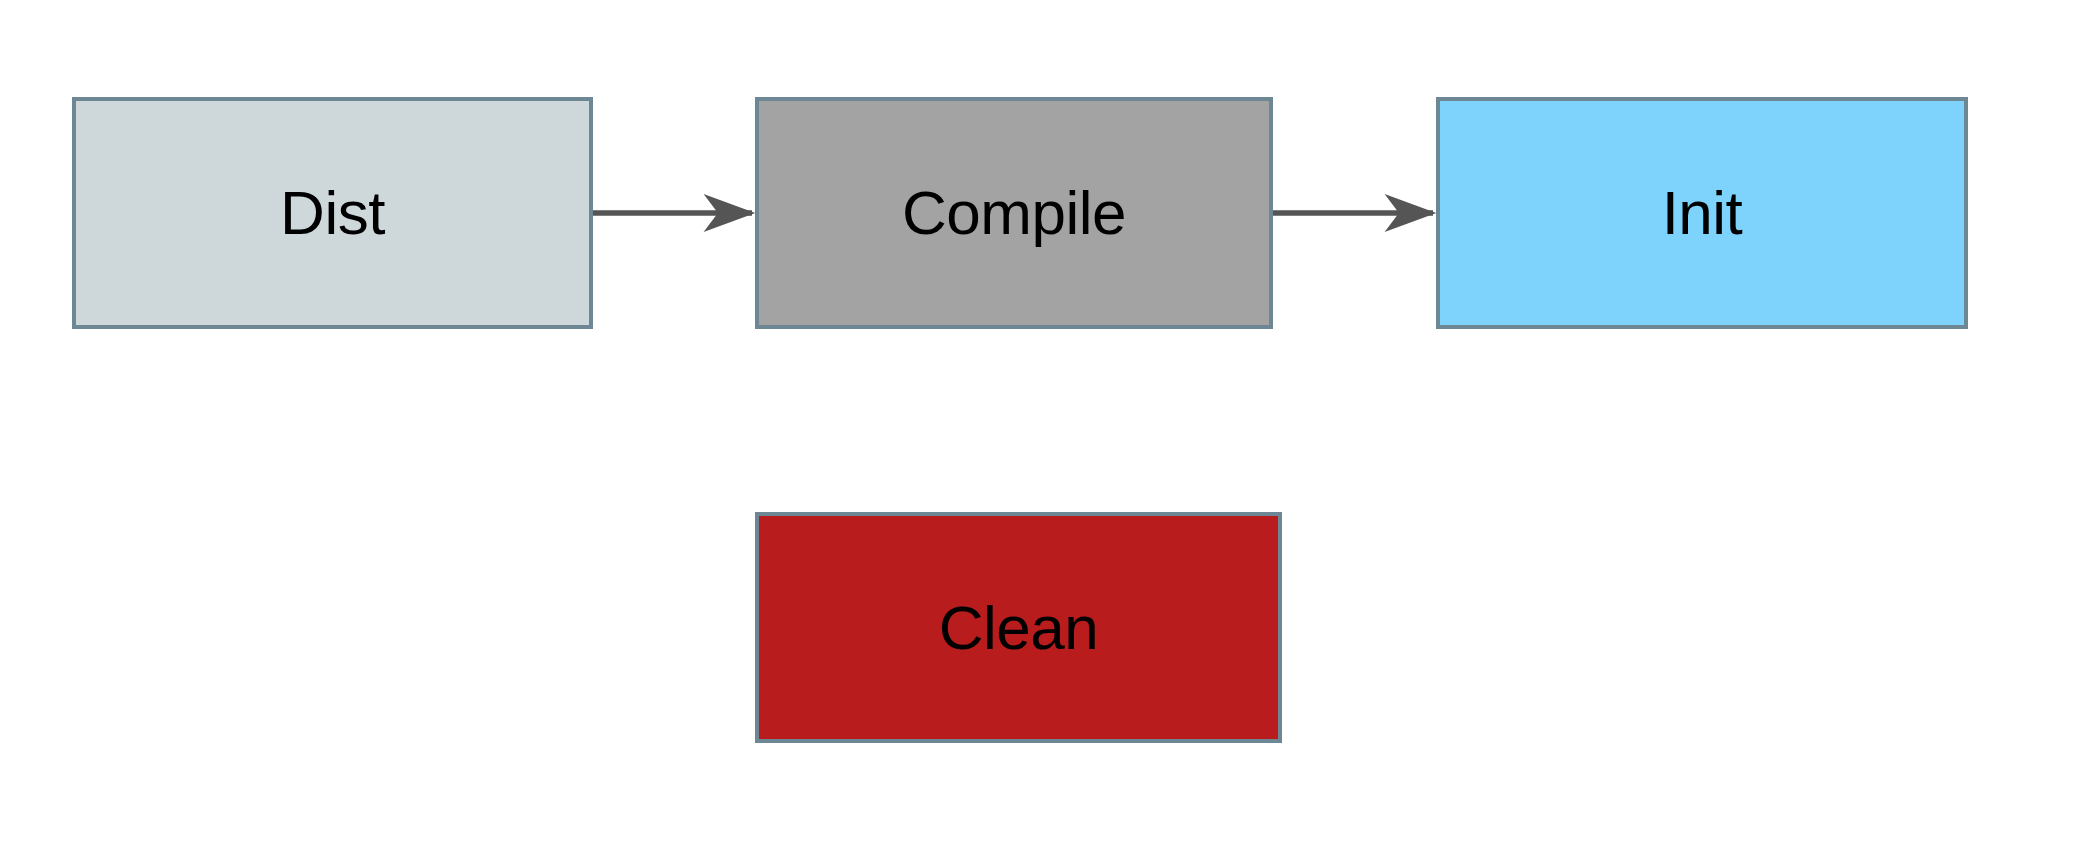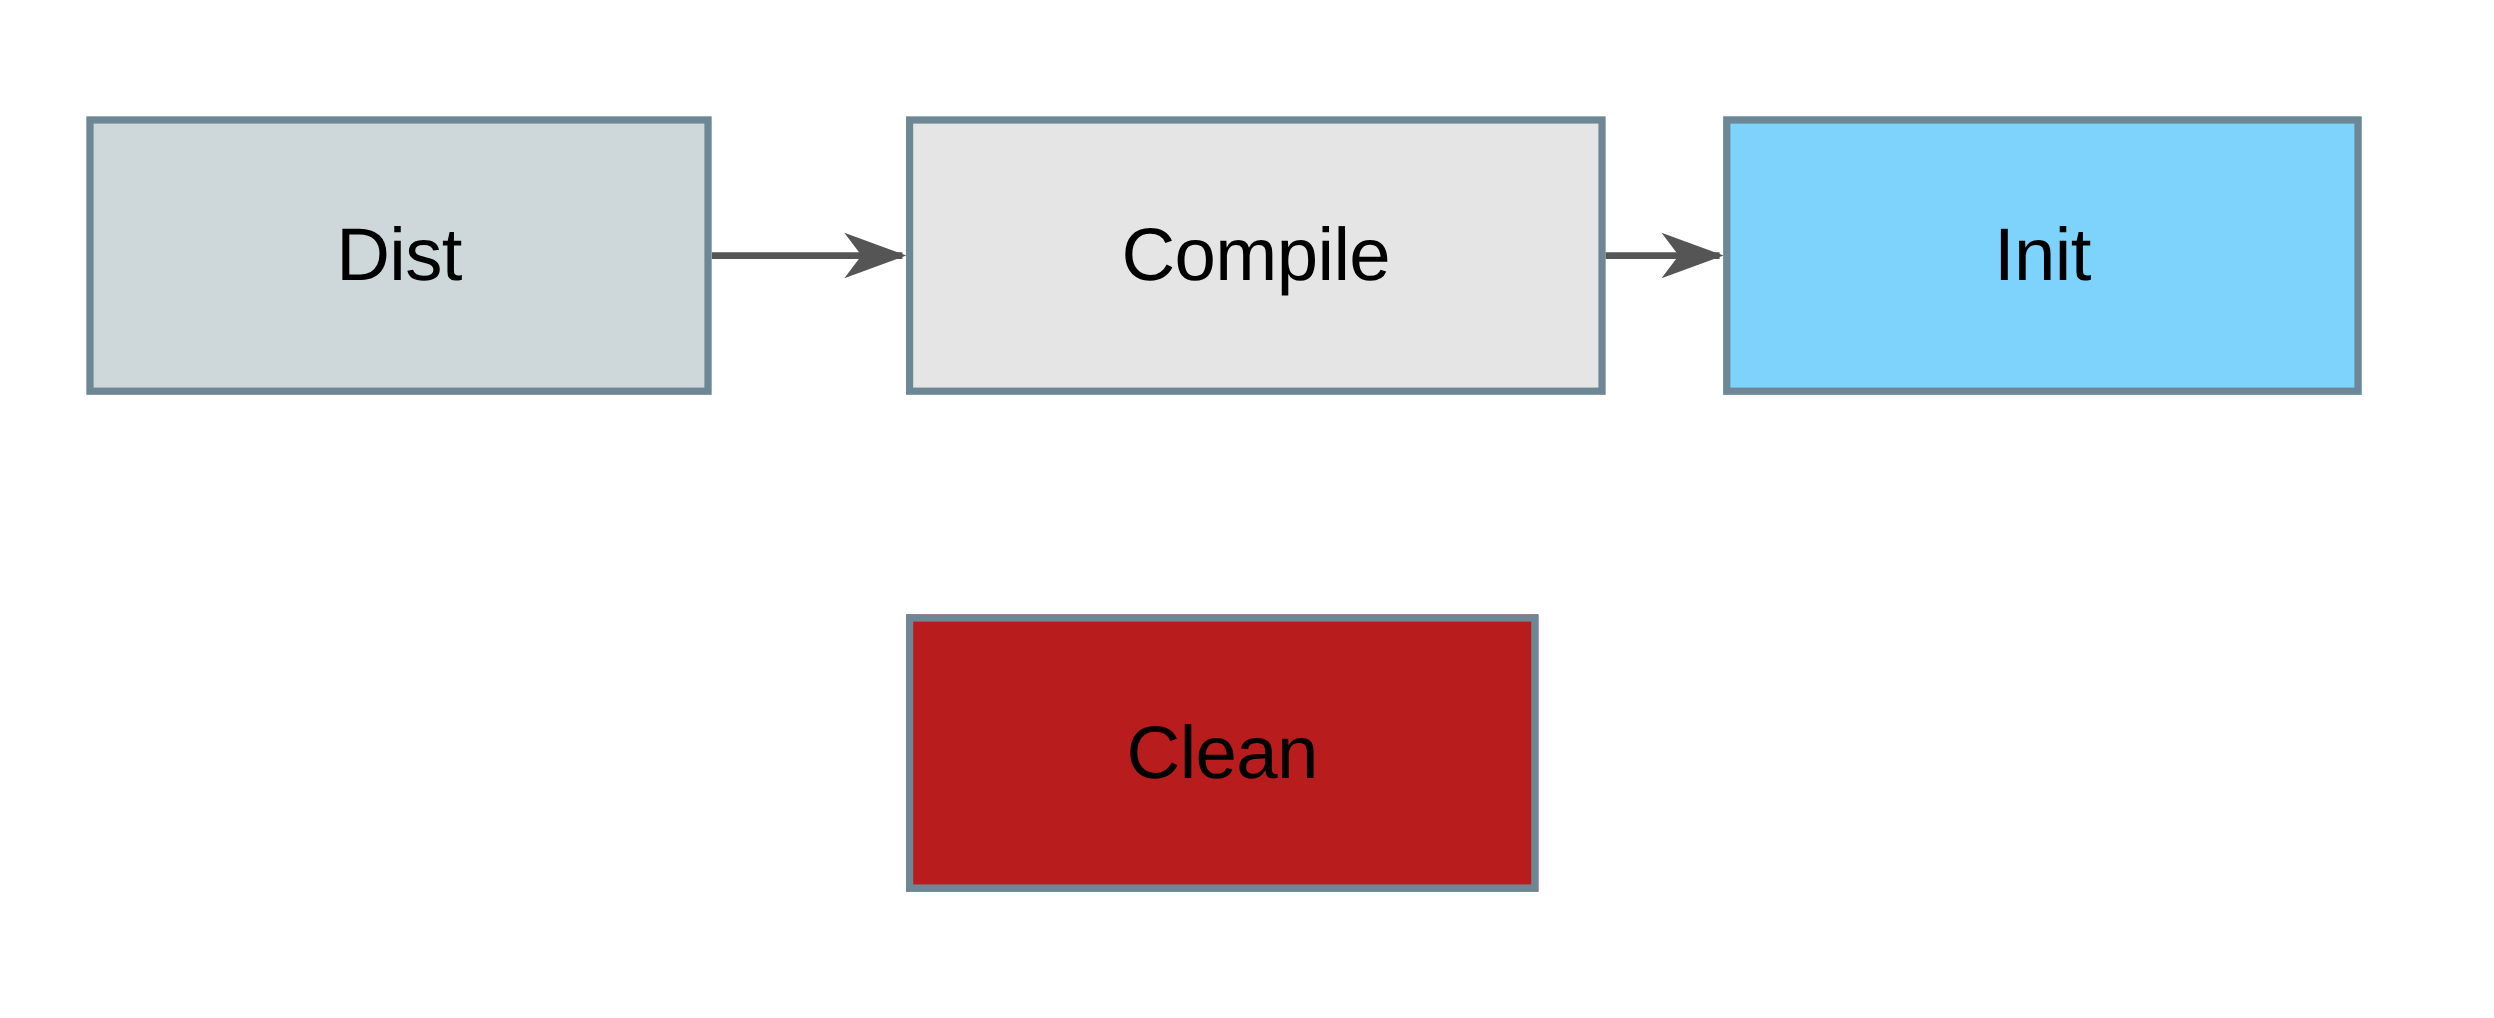--- a/index.html
+++ b/index.html
@@ -13,21 +13,21 @@
     width: 2078px;
     height: 848px;
     background: #ffffff;
     overflow: hidden;
     font-family: "Liberation Sans", sans-serif;
   }
   .node {
     position: absolute;
     box-sizing: border-box;
     background: #ced8db;
-    border: 6px solid #b91c1c;
+    border: 4px solid #b91c1c;
     display: flex;
     align-items: center;
     justify-content: center;
   }
   .node-label {
     font-family: "Liberation Sans", sans-serif;
     font-size: 62px;
     font-weight: 300;
     color: #000000;
     letter-spacing: -0.5px;
@@ -67,21 +67,21 @@
 
     <g>
       <line x1="1273" y1="213" x2="1433" y2="213" stroke="#555555" stroke-width="5.5" marker-end="url(#arrowhead)"></line>
     </g>
   </svg>
 
   <div class="node" id="node-dist" style="left: 72px; top: 97px; width: 521px; height: 232px; background: rgb(206, 216, 219); border-color: rgb(109, 135, 148);">
     <span class="node-label" style="color: rgb(0, 0, 0);">Dist</span>
   </div>
 
-  <div class="node" id="node-compile" style="left: 755px; top: 97px; width: 583px; height: 232px; background: #e5e5e5; border-color: rgb(109, 135, 148);">
+  <div class="node" id="node-compile" style="left: 755px; top: 97px; width: 518px; height: 232px; background: #a3a3a3; border-color: rgb(109, 135, 148);">
     <span class="node-label" style="color: rgb(0, 0, 0);">Compile</span>
   </div>
 
   <div class="node" id="node-init" style="left: 1436px; top: 97px; width: 532px; height: 232px; background: #7dd3fc; border-color: rgb(109, 135, 148);">
     <span class="node-label" style="color: rgb(0, 0, 0);">Init</span>
   </div>
 
   <div class="node" id="node-clean" style="left: 755px; top: 512px; width: 527px; height: 231px; background: #b91c1c; border-color: rgb(109, 135, 148);">
     <span class="node-label" style="color: rgb(0, 0, 0);">Clean</span>
   </div>

